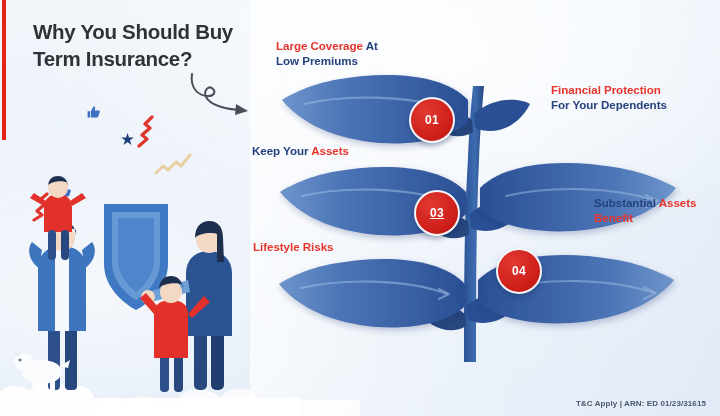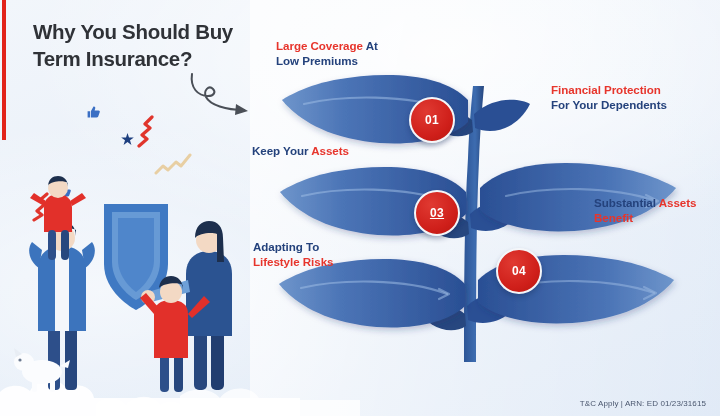--- a/index.html
+++ b/index.html
@@ -55,21 +55,21 @@
      color:#fff;font-weight:700;font-size:12px;letter-spacing:.4px;}
 
   
   .label{position:absolute;font-size:11.6px;font-weight:700;line-height:1.32;
      letter-spacing:-.05px;color:#24427c;}
   .label .r{color:#e7352c;}
   .label .n{color:#24427c;}
 
   
   .footer{position:absolute;right:14px;bottom:8px;font-size:8px;color:#3d4a63;
-     letter-spacing:.1px;font-weight:400;opacity:.92;}
+     letter-spacing:.1px;font-weight:700;opacity:.92;}
 </style>
 </head>
 <body>
 
 <div id="stage">
 
   <div class="bg-wash"></div>
   <div class="white-panel"></div>
 
   <div class="red-stripe"></div>
@@ -254,19 +254,18 @@
          <span class="r">Assets</span></div>
   </div>
 
   <div class="label" style="left:594px;top:195px;">
     <div><span class="n">Substantial</span>
          <span class="r">Assets</span></div>
     <div><span class="r">Benefit</span></div>
   </div>
 
   <div class="label" style="left:253px;top:239px;">
-    <div><span class="n">Adapting To</span></div>
     <div><span class="r">Lifestyle Risks</span></div>
   </div>
 
   <div class="footer">T&amp;C Apply  |  ARN: ED 01/23/31615</div>
 
 </div>
 
 </body></html>

